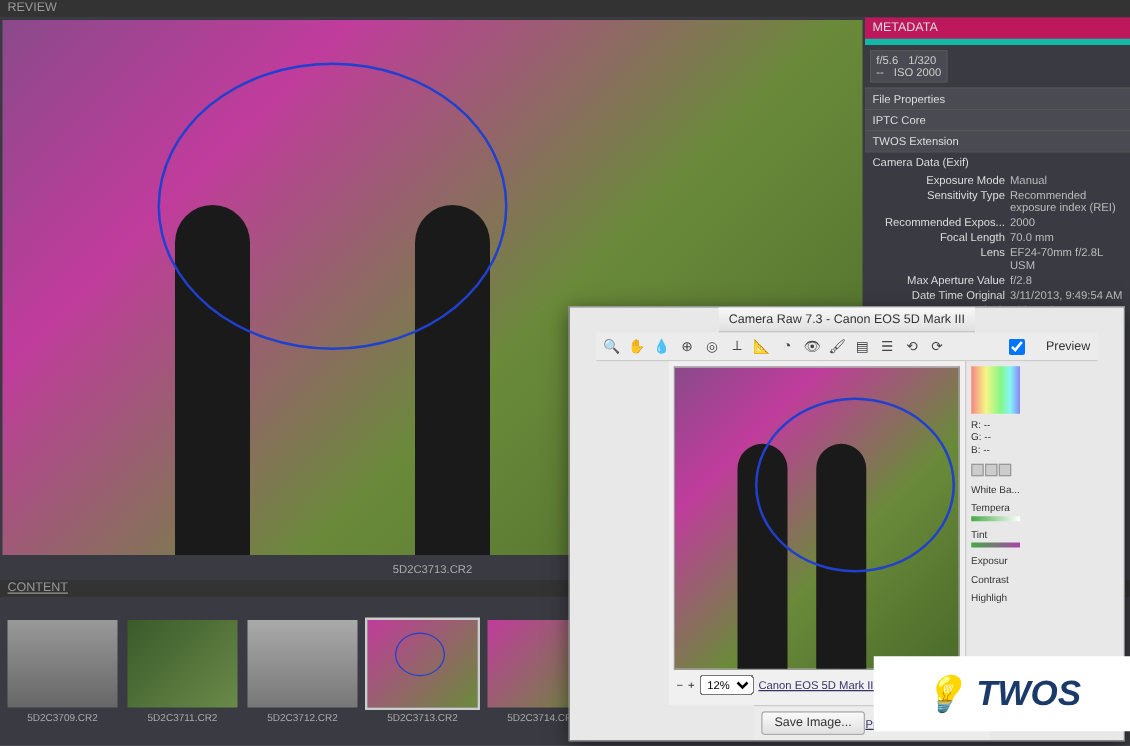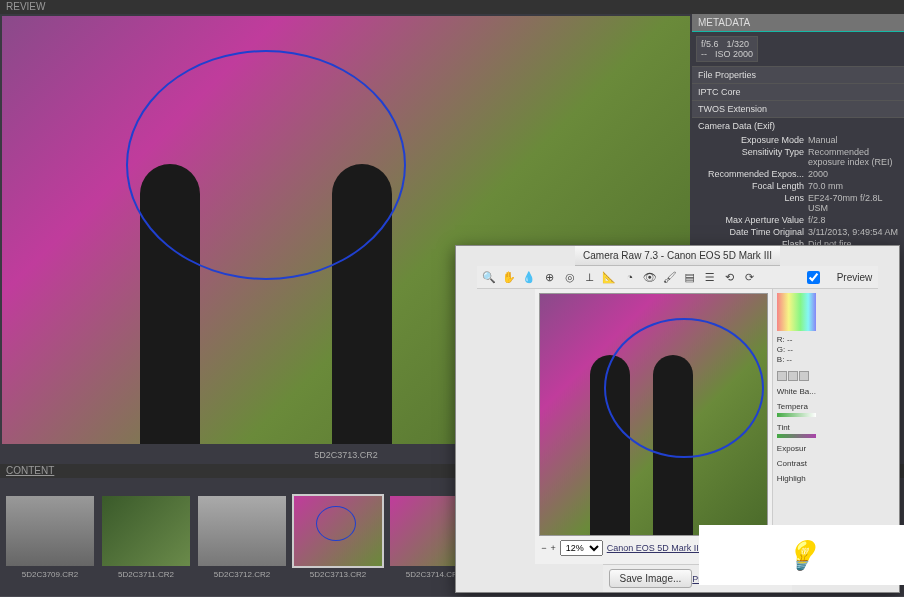--- a/index.html
+++ b/index.html
@@ -9,21 +9,21 @@
 
 .main-layout { display: flex; height: 450px; }
 .preview-area { flex: 1; background: #3a3a42; display: flex; flex-direction: column; position: relative; }
 .preview-image { flex: 1; background: linear-gradient(135deg, #8a4a8a 0%, #c03c9c 25%, #6a8a3a 60%, #4a6a2a 100%); position: relative; margin: 2px; }
 .preview-image .fence { position: absolute; bottom: 0; left: 20%; width: 60px; height: 280px; background: #1a1a1a; border-radius: 30px 30px 0 0; }
 .preview-image .fence2 { position: absolute; bottom: 0; left: 48%; width: 60px; height: 280px; background: #1a1a1a; border-radius: 30px 30px 0 0; }
 .preview-image .circle-annotation { position: absolute; top: 8%; left: 18%; width: 280px; height: 230px; border: 2px solid #2040d0; border-radius: 50%; }
 .preview-filename { text-align: center; color: #aaa; font-size: 9px; padding: 4px; }
 
 .metadata-panel { width: 212px; background: #3a3a42; font-size: 9px; color: #ccc; }
-.meta-header { background: #737373; padding: 3px 6px; font-size: 10px; color: #ddd; border-bottom: 1px solid #14b8a6; }
+.meta-header { background: #be185d; padding: 3px 6px; font-size: 10px; color: #ddd; border-bottom: 5px solid #14b8a6; }
 .meta-row-top { display: flex; padding: 4px; gap: 2px; }
 .meta-box { background: #4a4a52; border: 1px solid #555; padding: 2px 4px; font-size: 9px; }
 .meta-box-row { display: flex; gap: 8px; }
 .meta-info-box { flex: 1; padding: 2px 4px; }
 .meta-section { background: #4a4a52; border-top: 1px solid #555; padding: 3px 6px; font-size: 9px; color: #ddd; }
 .meta-section.dark { background: #3a3a42; }
 .meta-kv { display: flex; padding: 1px 6px; font-size: 9px; }
 .meta-kv .k { width: 110px; text-align: right; color: #ddd; padding-right: 4px; font-weight: normal; }
 .meta-kv .v { color: #bbb; flex: 1; }
 
@@ -252,13 +252,14 @@
     </div>
   </div>
   <div class="cr-footer">
     <button class="cr-btn">Save Image...</button>
     <span style="flex:1;text-align:center;font-size:9px;color:#336;text-decoration:underline;">ProPhoto RGB: 16 bit...</span>
   </div>
 </div>
 
 <div class="twos-logo">
   <span class="bulb">💡</span>
+  <span>TWOS</span>
 </div>
 
 </body></html>

